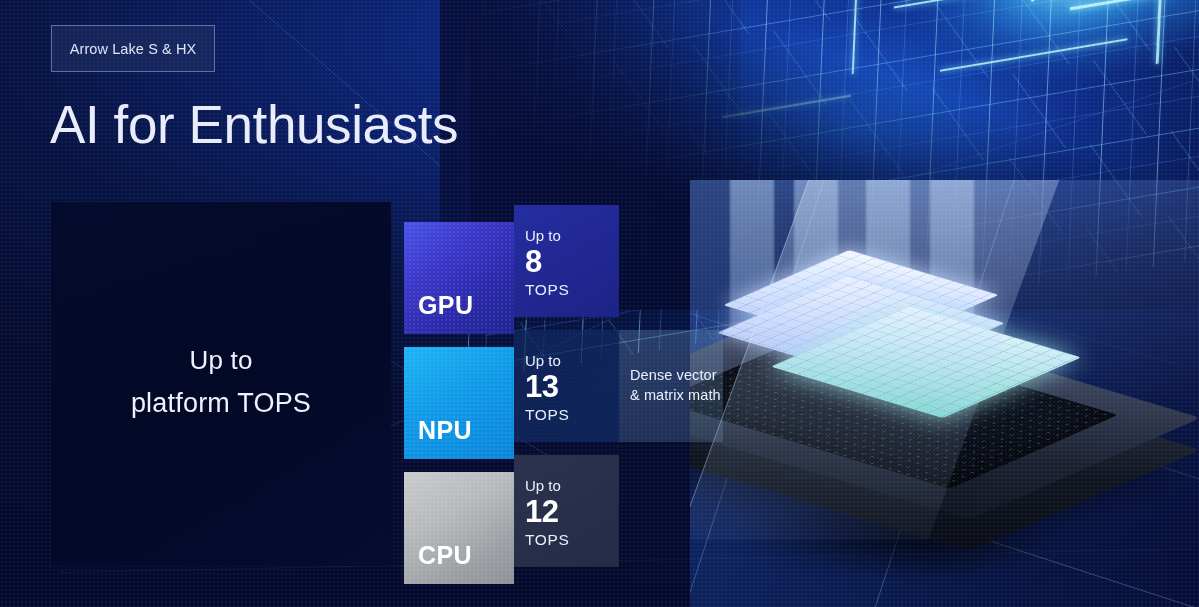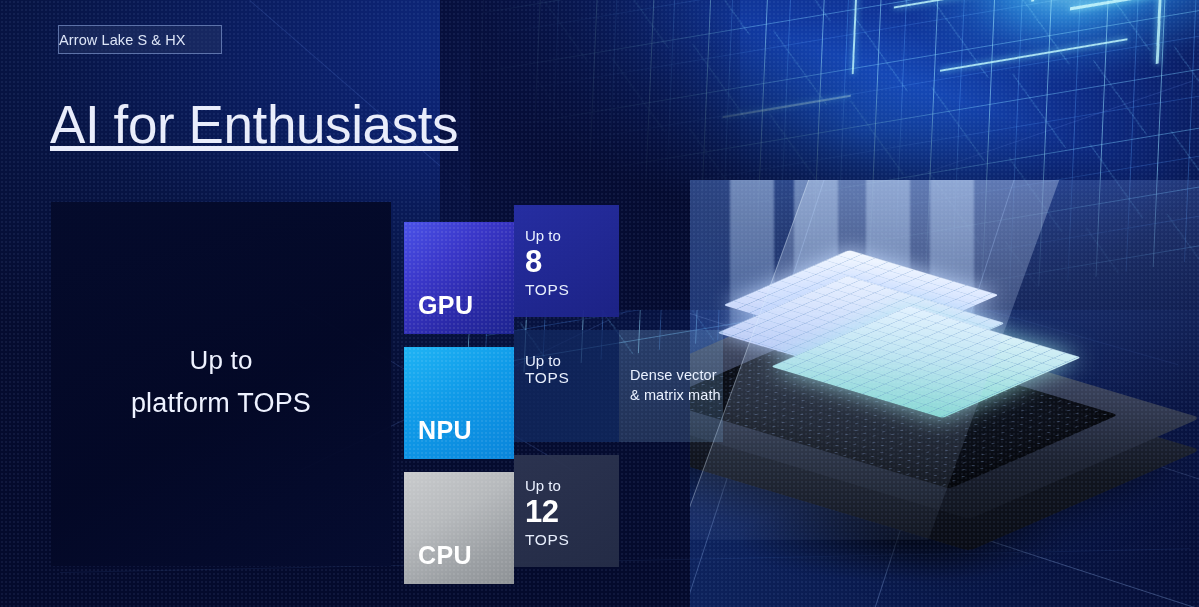--- a/index.html
+++ b/index.html
@@ -172,34 +172,32 @@
     background:linear-gradient(180deg,#f3f6fb 0%,#dfe5ee 22%,#aab3c6 58%,#8d98b0 78%,#7d88a3 100%);
     -webkit-background-clip:text;background-clip:text;color:transparent;
     -webkit-text-fill-color:transparent;
   }
   .platform{
     font-size:27px;color:#eef2ff;font-weight:300;letter-spacing:.2px;margin-top:12px;
   }
 
   
   .badge{
-    position:absolute;left:51px;top:25px;width:164px;height:29px;
+    position:absolute;left:51px;top:25px;width:164px;height:47px;
     border:1px solid rgba(150,175,230,.55);
     background:rgba(40,55,105,.45);
-    display:flex;align-items:center;
+    display:flex;align-items:center;justify-content:center;
     color:#dde5f7;font-size:14.5px;font-weight:400;letter-spacing:.1px;
     box-sizing:border-box;
-    margin-left:7px;
   }
   .title{
     position:absolute;left:50px;top:94px;
     font-size:53px;font-weight:300;letter-spacing:-.4px;
     color:#e9edfb;
     white-space:nowrap;
-    text-decoration:underline;
   }
 
   
   .spec{position:absolute;left:404px;top:205px;width:319px;height:362px;}
   .spec-row{position:absolute;left:0;width:319px;height:112px;display:flex;}
   .spec-row.r1{top:0;}
   .spec-row.r2{top:125px;}
   .spec-row.r3{top:250px;}
 
   .cell-label{
@@ -331,20 +329,21 @@
       </div>
     </div>
 
     <div class="spec-row r2">
       <div class="cell-label npu">
         <div class="tex"></div>
         <span>NPU</span>
       </div>
       <div class="cell-tops">
         <div class="tops-up">Up to</div>
+        <div class="tops-num">13</div>
         <div class="tops-unit">TOPS</div>
       </div>
       <div class="cell-feat">
         <div class="feat-txt">Dense vector &amp; matrix math</div>
       </div>
     </div>
 
     <div class="spec-row r3">
       <div class="cell-label cpu">
         <div class="tex"></div>

